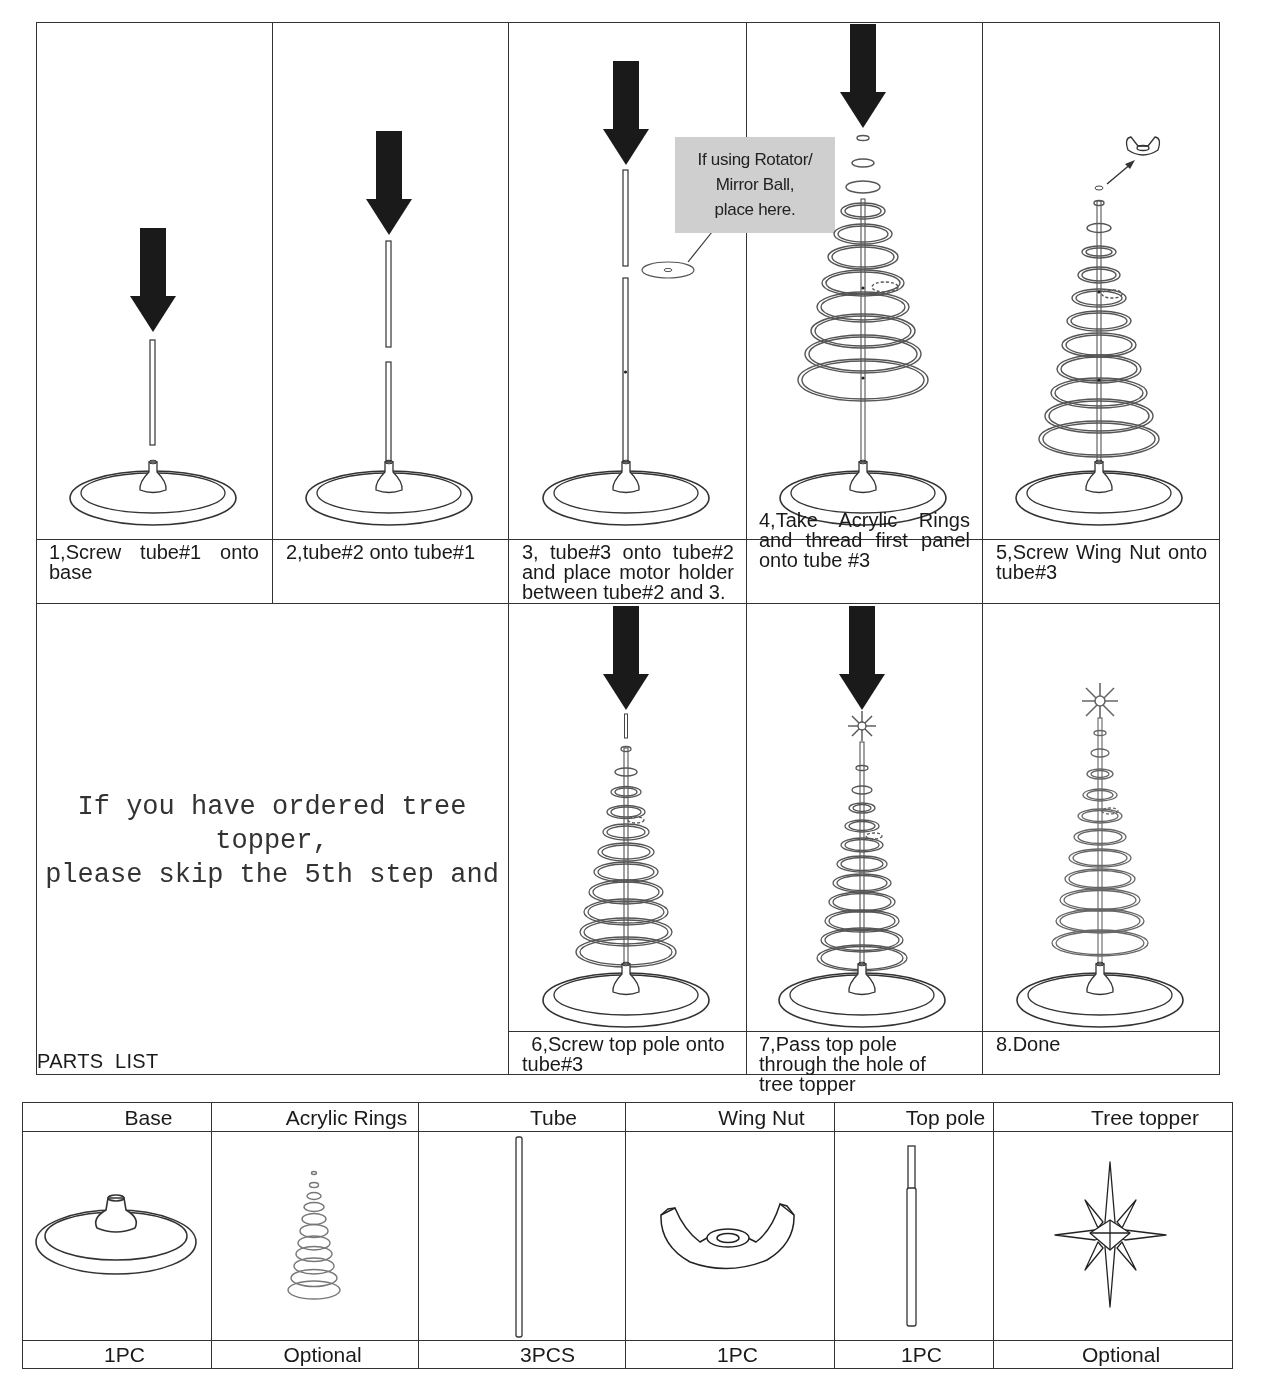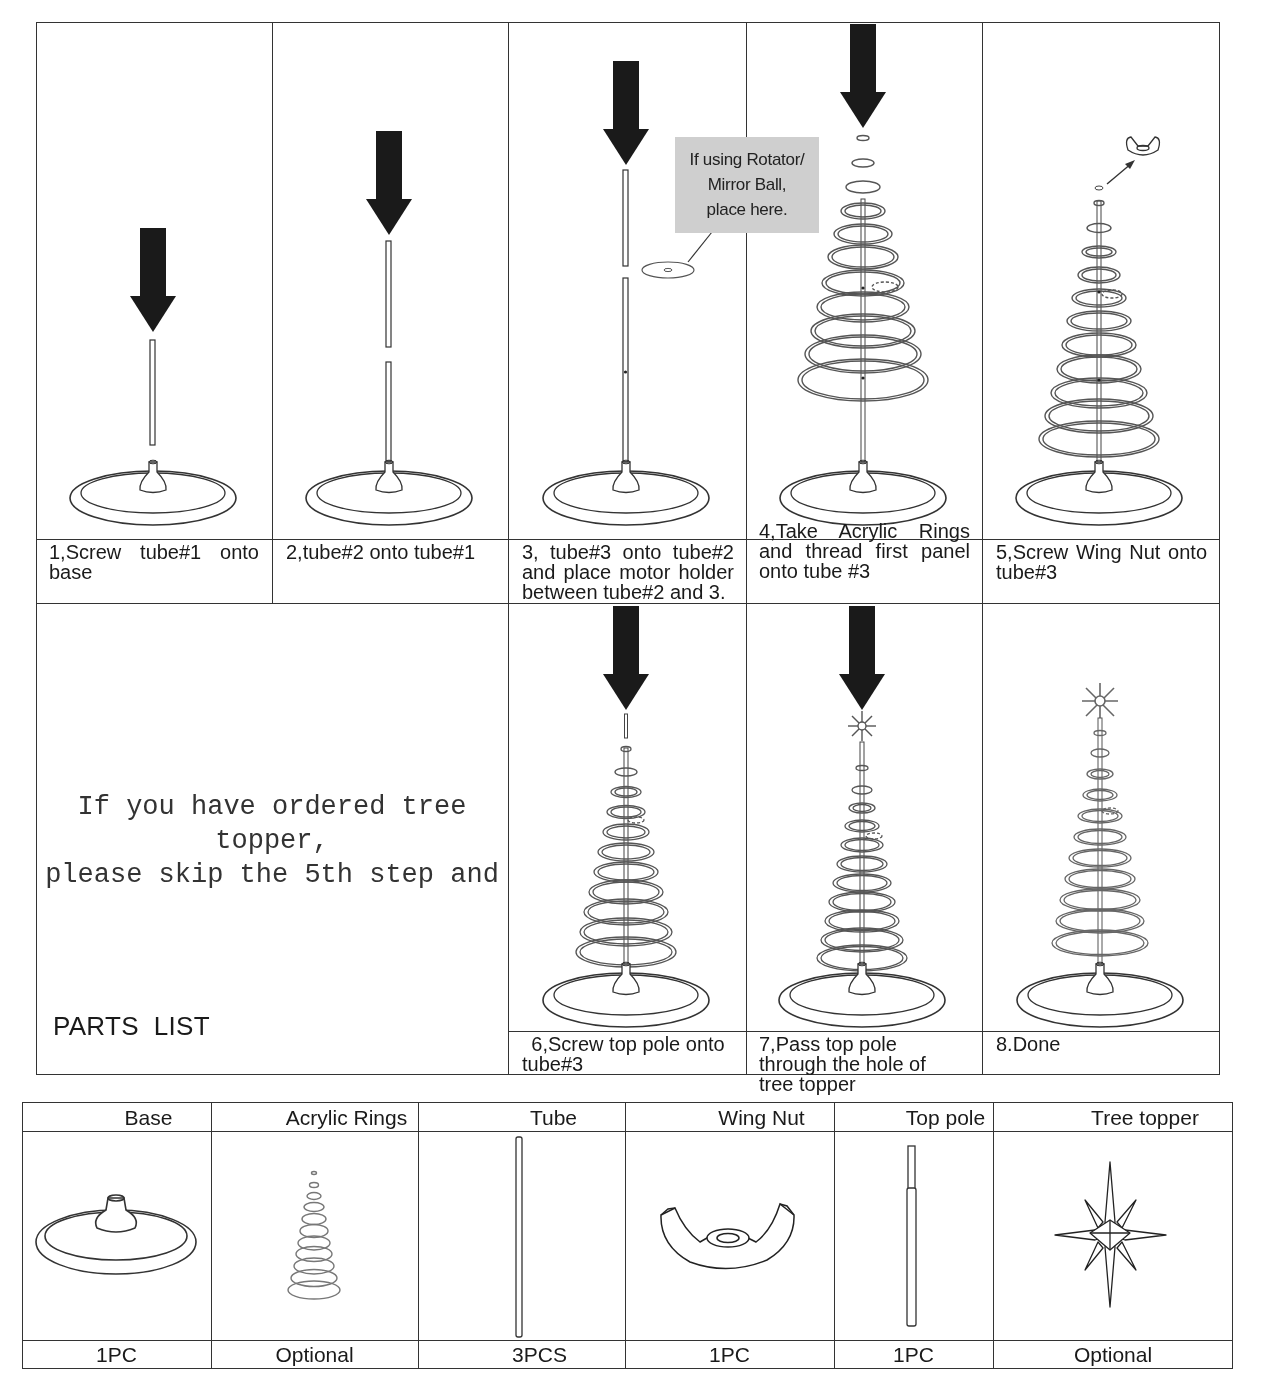--- a/index.html
+++ b/index.html
@@ -6,28 +6,28 @@
   body { width:1280px; height:1384px; position:relative; overflow:hidden;
          font-family:"Liberation Sans", sans-serif; color:#1a1a1a; }
   .frame { position:absolute; left:36px; top:22px; width:1184px; height:1053px;
            border:1.5px solid #333; box-sizing:border-box; }
   .vline { position:absolute; width:0; border-left:1.5px solid #333; }
   .hline { position:absolute; height:0; border-top:1.5px solid #333; }
   .cap { position:absolute; font-size:20px; line-height:20px; color:#1a1a1a;
          text-align:justify; text-align-last:left; }
   .note { position:absolute; font-size:27px; line-height:34px; text-align:center;
           color:#333; }
-  .callout { position:absolute; left:675px; top:137px; width:144px; height:96px;
+  .callout { position:absolute; left:675px; top:137px; width:160px; height:96px;
              background:#cfcfcf; font-size:17px; line-height:25px; text-align:center;
              color:#222; padding-top:10px; box-sizing:border-box; letter-spacing:-0.3px; }
-  .parts-title { position:absolute; left:37px; top:1014px; font-size:26px; line-height:24px; letter-spacing:0.3px;margin-left:16px; }
+  .parts-title { position:absolute; left:37px; top:1049px; font-size:20px; line-height:24px; letter-spacing:0.3px; }
   .ptable { position:absolute; left:22px; top:1102px; width:1211px; height:267px;
             border:1.5px solid #333; box-sizing:border-box; }
   .ph { position:absolute; top:1104px; height:27px; font-size:21px; line-height:27px; text-align:center;margin-left:32px; }
-  .pq { position:absolute; top:1341px; height:27px; font-size:21px; line-height:27px; text-align:center; }
+  .pq { position:absolute; top:1341px; height:27px; font-size:21px; line-height:27px; text-align:center;padding-left:8px; }
   svg { position:absolute; overflow:visible; }
 </style>
 </head>
 <body>
 
 <svg width="0" height="0" style="position:absolute">
   <defs>
     <g id="arrow">
       <rect x="-13" y="0" width="26" height="70" fill="#1a1a1a"></rect>
       <polygon points="-23,68 23,68 0,104" fill="#1a1a1a"></polygon>
@@ -153,21 +153,21 @@
     </g>
     <circle cx="1099" cy="292" r="1.6" fill="#222"></circle>
     <circle cx="1099" cy="380" r="1.6" fill="#222"></circle>
     <use href="#base" x="1099" y="498"></use>
   </svg>
 </div>
 
 <div class="cap" style="left:49px; top:542px; width:210px;">1,Screw tube#1 onto base</div>
 <div class="cap" style="left:286px; top:542px; width:210px;">2,tube#2 onto tube#1</div>
 <div class="cap" style="left:522px; top:542px; width:212px;">3, tube#3 onto tube#2 and place motor holder between tube#2 and 3.</div>
-<div class="cap" style="left:759px; top:521px; width:211px;">4,Take Acrylic Rings and thread first panel onto tube #3</div>
+<div class="cap" style="left:759px; top:510px; width:211px;">4,Take Acrylic Rings and thread first panel onto tube #3</div>
 <div class="cap" style="left:996px; top:542px; width:211px;">5,Screw Wing Nut onto tube#3</div>
 
 <div class="note" style="left:36px; top:790px; width:472px;font-family:Liberation Mono, monospace;">
   <div>If you have ordered tree topper,</div>
   <div>please skip the 5th step and</div>
 </div>
 
 <div>
   <svg width="1280" height="1100" style="left:0;top:0">
     <use href="#arrow" x="626" y="606"></use>

